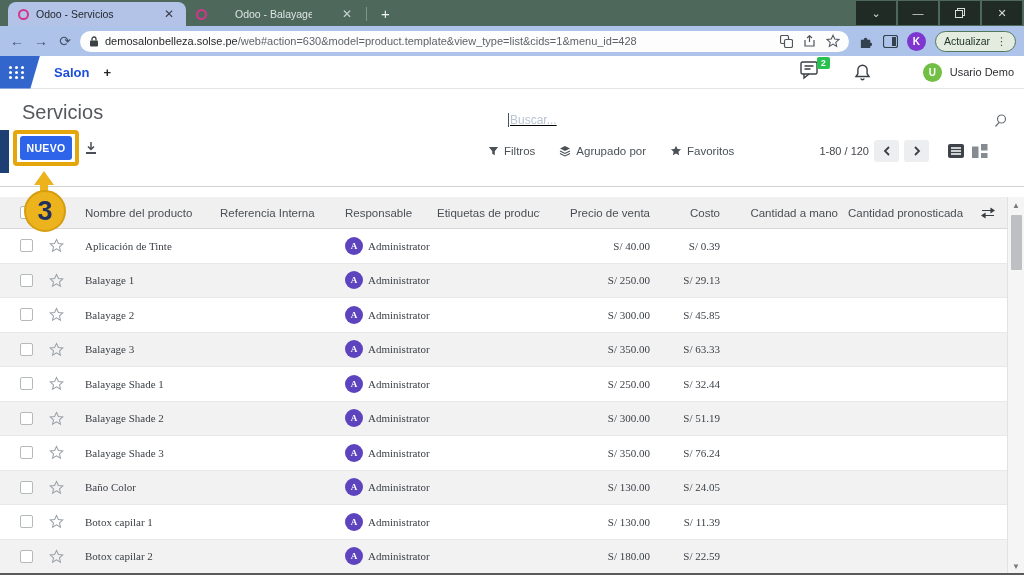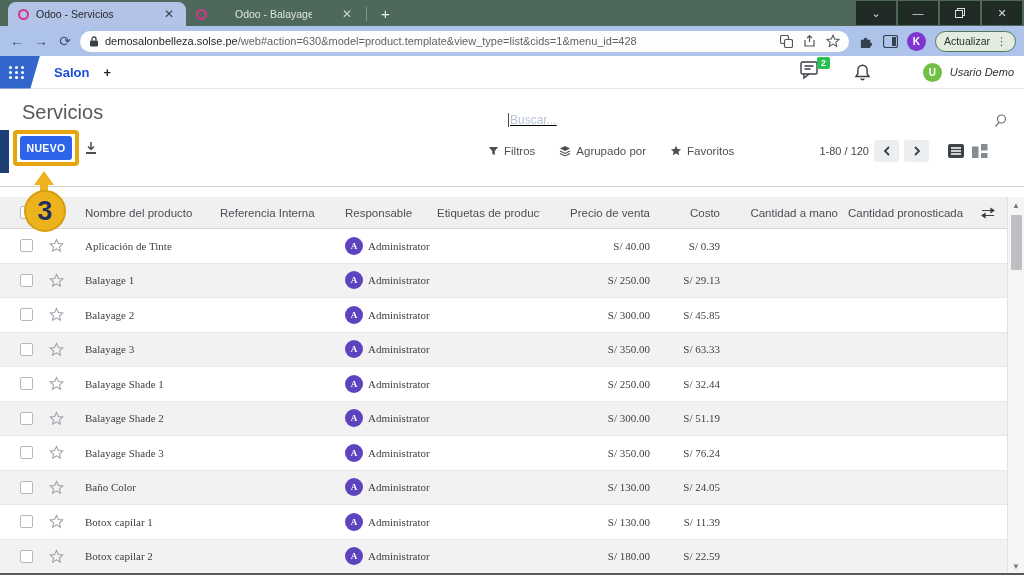--- a/index.html
+++ b/index.html
@@ -37,21 +37,21 @@
   .apps-grid { width:40px; height:33px; background:#3266cc; clip-path:polygon(0 0,100% 0,76% 100%,0 100%); display:flex; align-items:center; justify-content:flex-start; padding-left:9px; }
   .dots3 { display:grid; grid-template-columns:repeat(3,4px); grid-gap:2px; }
   .dots3 i { width:3px; height:3px; background:#fff; border-radius:50%; }
   .app-name { font-size:13px; font-weight:bold; color:#1d4ed8; margin-left:14px; }
   .app-plus { font-size:13px; font-weight:bold; color:#23262b; margin-left:14px; }
   .appnav-right { position:absolute; right:10px; display:flex; align-items:center; gap:8px; height:100%; }
   .chat-wrap { position:relative; width:24px; height:22px; margin-right:22px; }
   .badge { position:absolute; top:-4px; right:-6px; min-width:13px; height:12px; background:#27c150; color:#fff; font-size:8.5px; font-weight:bold; border-radius:2px; display:flex; align-items:center; justify-content:center; padding:0 2px; }
   .bell-wrap { margin-right:44px; }
   .u-avatar { width:19px; height:19px; border-radius:50%; background:#71bf44; color:#fff; font-size:10px; font-weight:bold; display:flex; align-items:center; justify-content:center; }
-  .user-name { font-size:11px; color:#2c2f33;font-style:italic; }
+  .user-name { font-size:11px; color:#2c2f33; }
 
   
   .content { position:relative; height:486px; background:#fff; }
   .page-title { position:absolute; left:22px; top:12px; font-size:20px; color:#55585c; }
   .btn-new { position:absolute; left:20px; top:47px; width:52px; height:24px; background:#2e64e9; color:#fff; font-size:10.5px; font-weight:bold; letter-spacing:.3px; border:none; border-radius:3px; }
   .dl-btn { position:absolute; left:80px; top:49px; width:22px; height:20px; display:flex; align-items:center; justify-content:center; }
 
   
   .hl-box { position:absolute; left:13px; top:41px; width:66px; height:36px; border:4px solid #e5a50d; border-radius:4px; z-index:30; }
   .ann-arrow-head { position:absolute; left:34px; top:82px; width:0; height:0; border-left:10px solid transparent; border-right:10px solid transparent; border-bottom:14px solid #ecb31d; z-index:30; }

